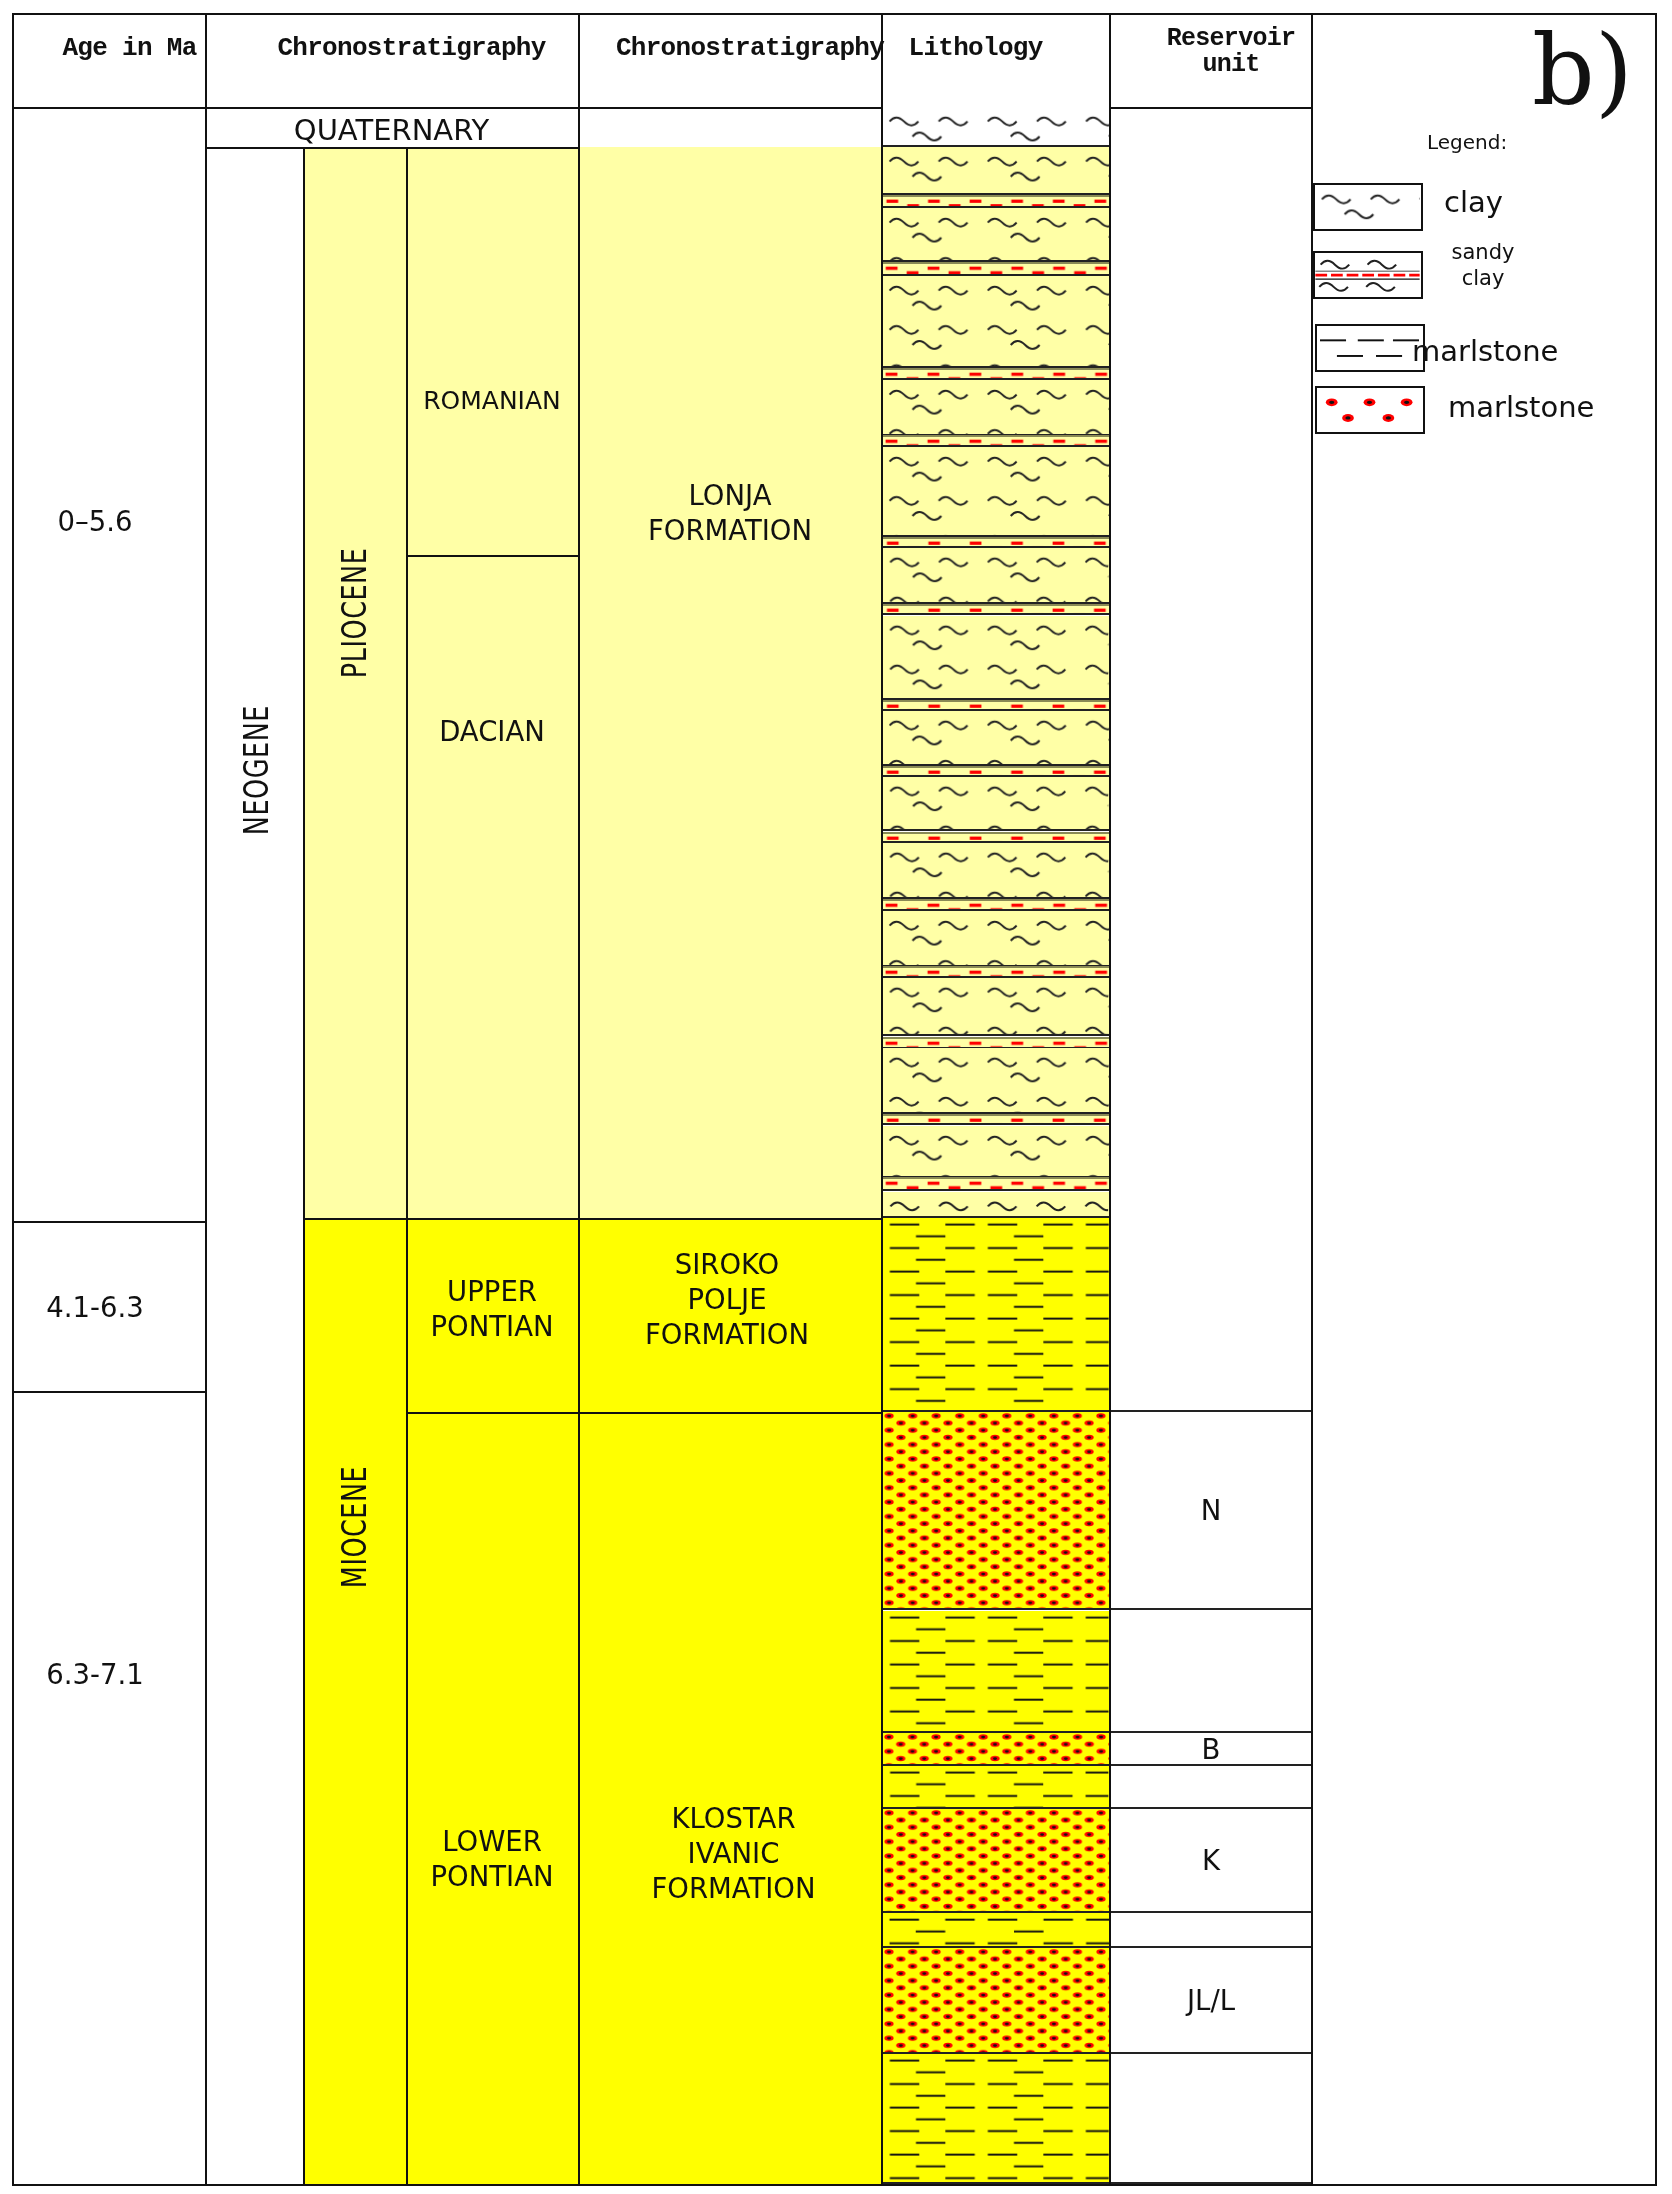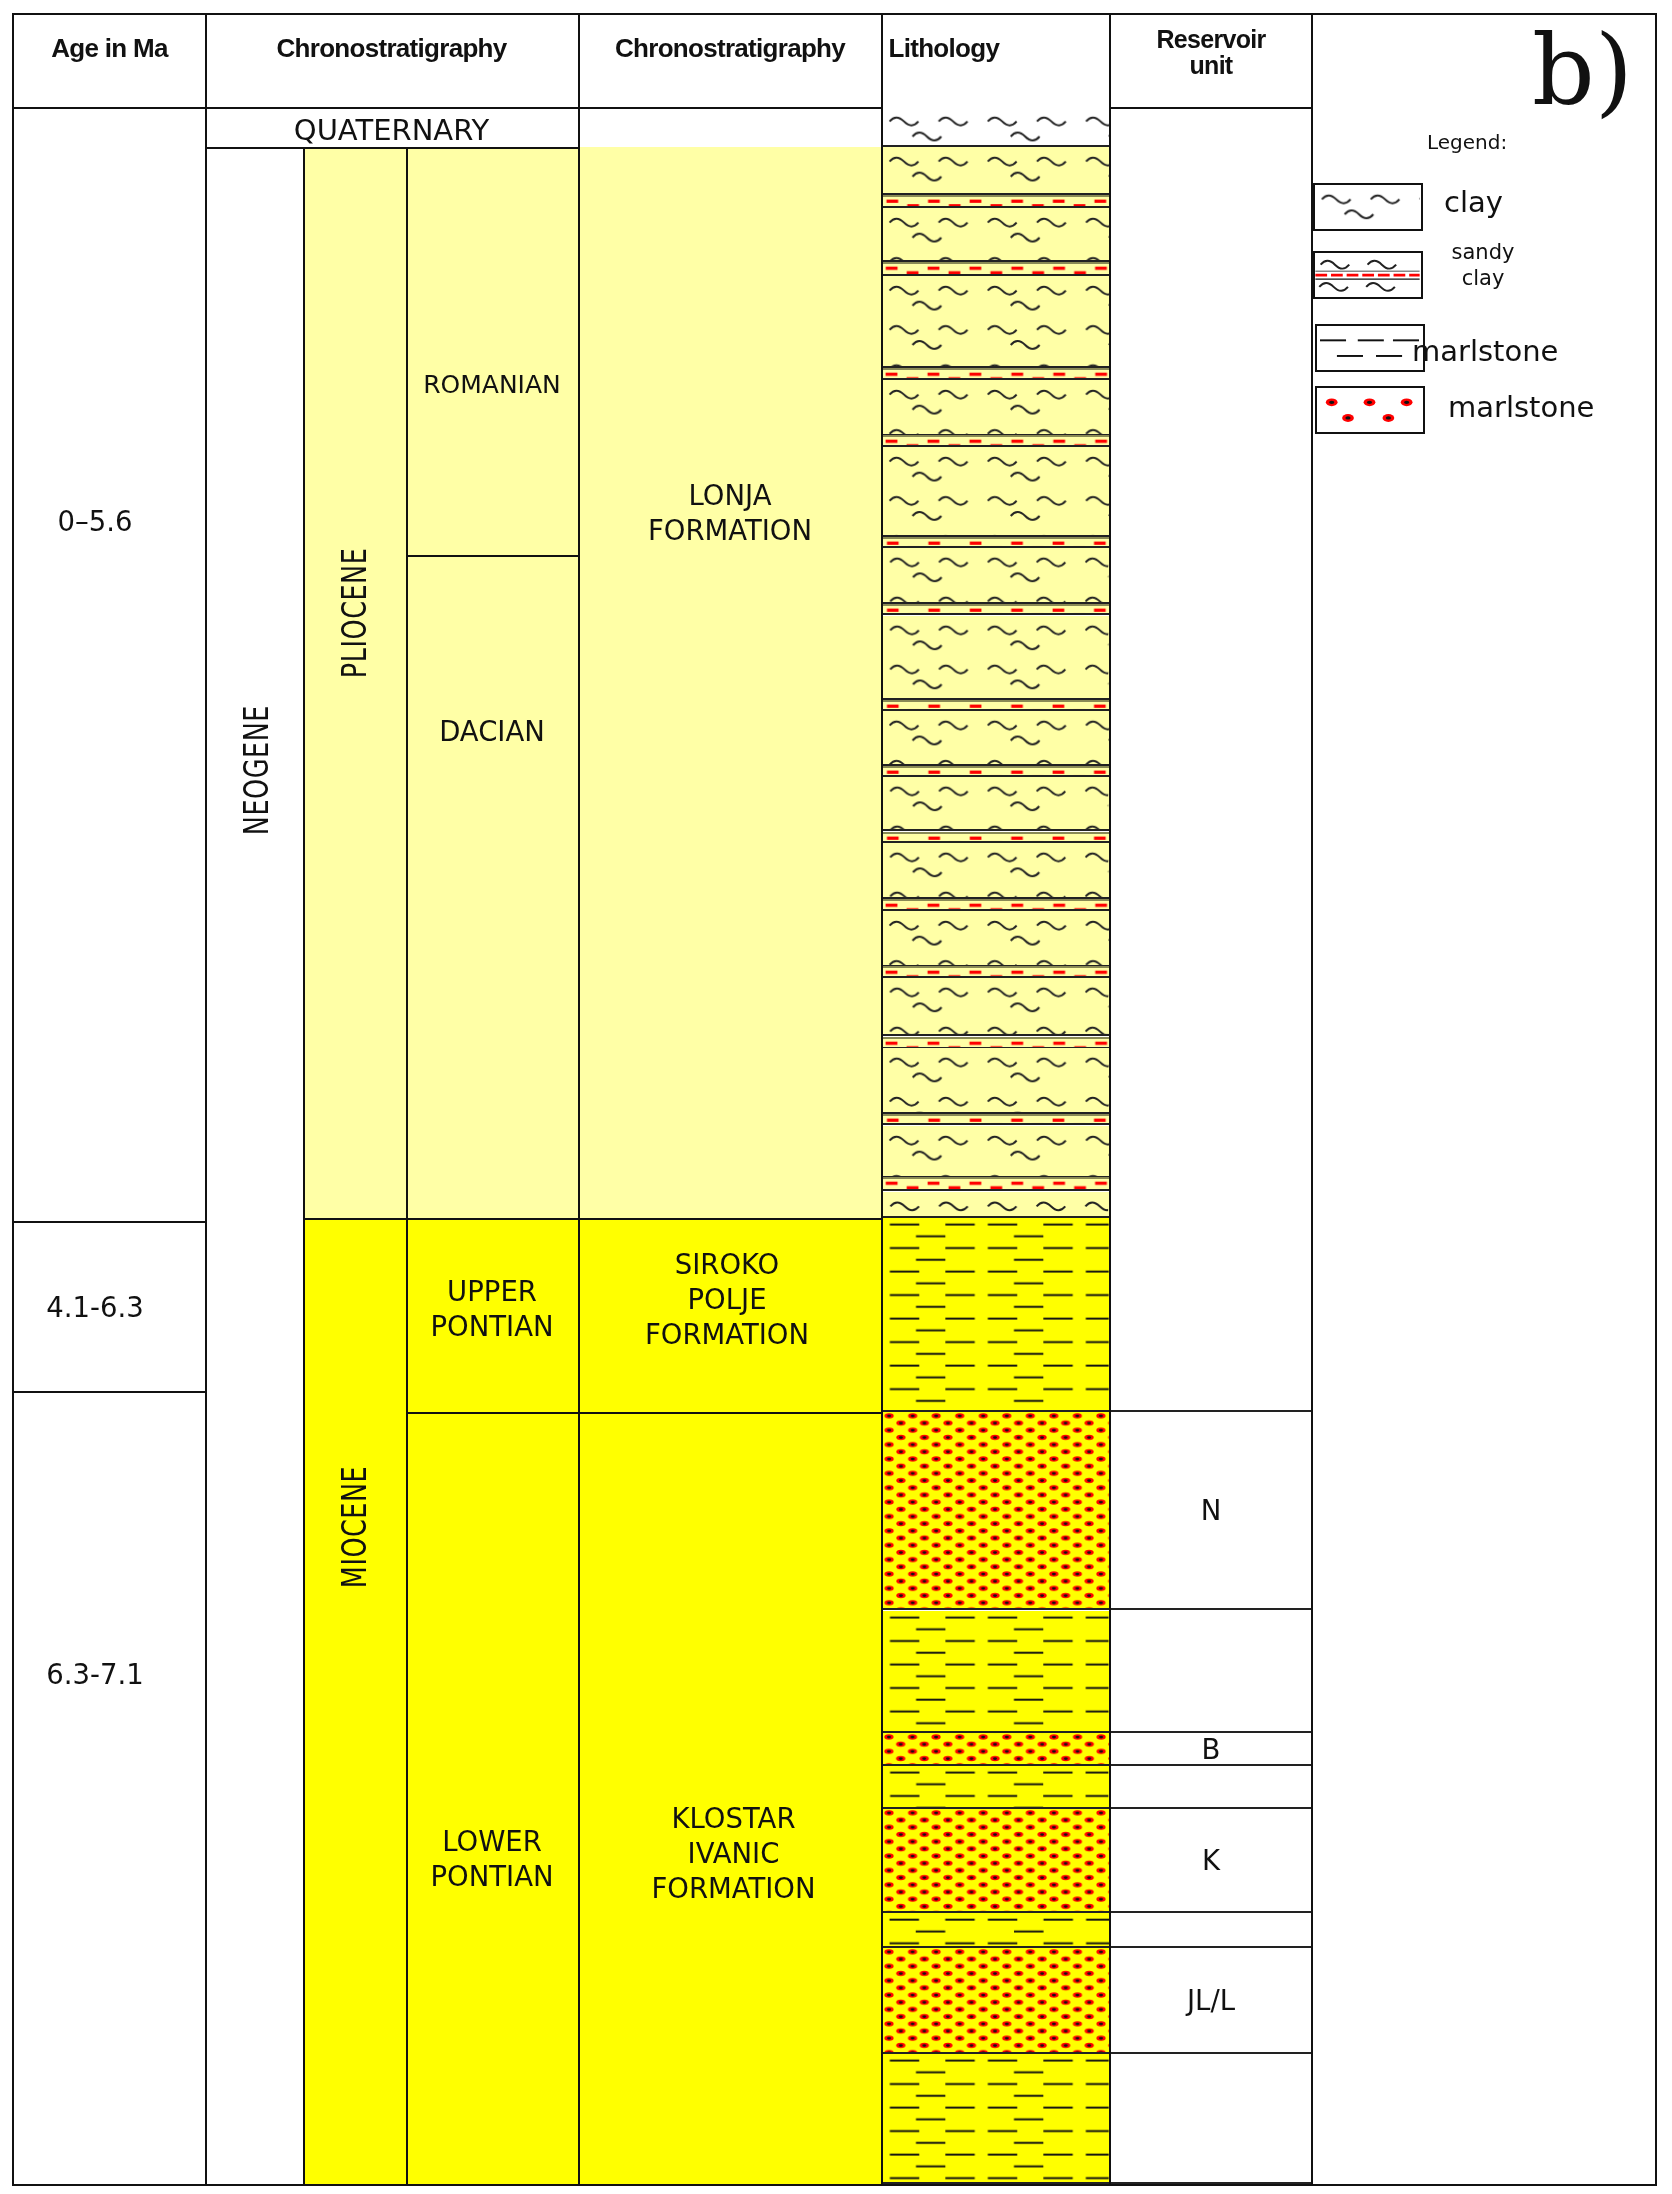--- a/index.html
+++ b/index.html
@@ -1,20 +1,20 @@
 <!DOCTYPE html>
 <html style="font-size:10.5px"><head>
 <meta charset="utf-8">
 <style>
   html,body{margin:0;padding:0;background:#fff;}
   body{width:1672px;height:2194px;position:relative;overflow:hidden;font-family:"DejaVu Sans","Liberation Sans",sans-serif;color:#111;}
   .abs{position:absolute;box-sizing:border-box;}
   .hline{position:absolute;height:0;border-top:2px solid #111;}
   .vline{position:absolute;width:0;border-left:2px solid #111;}
-  .hdr{position:absolute;font-weight:bold;font-size:26px;text-align:center;font-family:Liberation Sans, sans-serif;letter-spacing:-0.7px;}
+  .hdr{position:absolute;font-weight:bold;font-size:26px;text-align:center;font-family:Liberation Mono, monospace;letter-spacing:-0.7px;margin-left:20px;}
   .lbl{position:absolute;text-align:center;font-size:27.5px;line-height:35px;}
   .vlbl{position:absolute;font-size:34px;transform-origin:center center;white-space:nowrap;letter-spacing:0.7px;}
   .pale{background:#ffffa6;}
   .bright{background:#ffff00;}
   .layer{position:absolute;box-sizing:border-box;overflow:hidden;}
   .stripe{border-top:2px solid #8a8a55;border-bottom:2px solid #222;}
   .legend-title{position:absolute;font-size:20px;text-align:center;}
   .legend-label{position:absolute;font-size:29px;}
   .legend-box{position:absolute;border:2.6px solid #111;background:#fff;box-sizing:border-box;}
   .b-label{position:absolute;font-family:"DejaVu Serif","Liberation Serif",serif;font-size:98px;}
@@ -81,21 +81,21 @@
 
 <div class="lbl" style="left:13px;top:504px;width:164px;">0–5.6</div>
 <div class="lbl" style="left:13px;top:1290px;width:164px;">4.1-6.3</div>
 <div class="lbl" style="left:13px;top:1657px;width:164px;">6.3-7.1</div>
 
 <div class="lbl" style="left:206px;top:113px;width:371px;font-size:29px;">QUATERNARY</div>
 <div class="vlbl" style="left:190px;top:766px;width:131px;text-align:center;transform:rotate(-90deg) scaleX(0.75);">NEOGENE</div>
 <div class="vlbl" style="left:288px;top:609px;width:131px;text-align:center;transform:rotate(-90deg) scaleX(0.75);">PLIOCENE</div>
 <div class="vlbl" style="left:288px;top:1519px;width:131px;text-align:center;transform:rotate(-90deg) scaleX(0.75);">MIOCENE</div>
 
-<div class="lbl" style="left:407px;top:367px;width:170px;font-size:25px;">ROMANIAN</div>
+<div class="lbl" style="left:407px;top:383px;width:170px;font-size:25px;">ROMANIAN</div>
 <div class="lbl" style="left:407px;top:714px;width:170px;text-align:center;">DACIAN</div>
 <div class="lbl" style="left:407px;top:1274px;width:170px;">UPPER<br>PONTIAN</div>
 <div class="lbl" style="left:407px;top:1824px;width:170px;">LOWER<br>PONTIAN</div>
 
 <div class="lbl" style="left:622px;top:478px;width:216px;">LONJA<br>FORMATION</div>
 <div class="lbl" style="left:609px;top:1247px;width:236px;">SIROKO<br>POLJE<br>FORMATION</div>
 <div class="lbl" style="left:609px;top:1801px;width:249px;">KLOSTAR<br>IVANIC<br>FORMATION</div>
 
 <div id="lith-col" class="abs" style="left:883px;top:0;width:226px;height:2194px;">
     <div class="layer" style="left: 0px; top: 107px; width: 226px; height: 40px; background: rgb(255, 255, 255); border-bottom: 2px solid rgb(34, 34, 34);"><svg width="226" height="40" viewBox="0 0 345 61">

